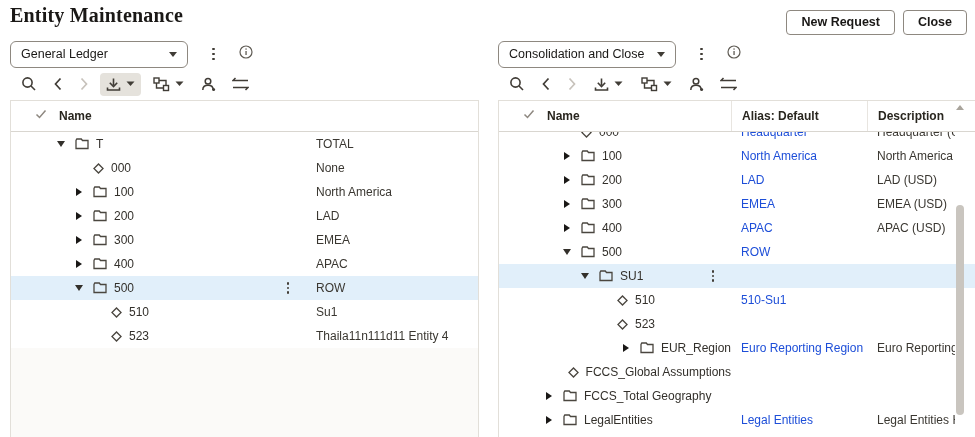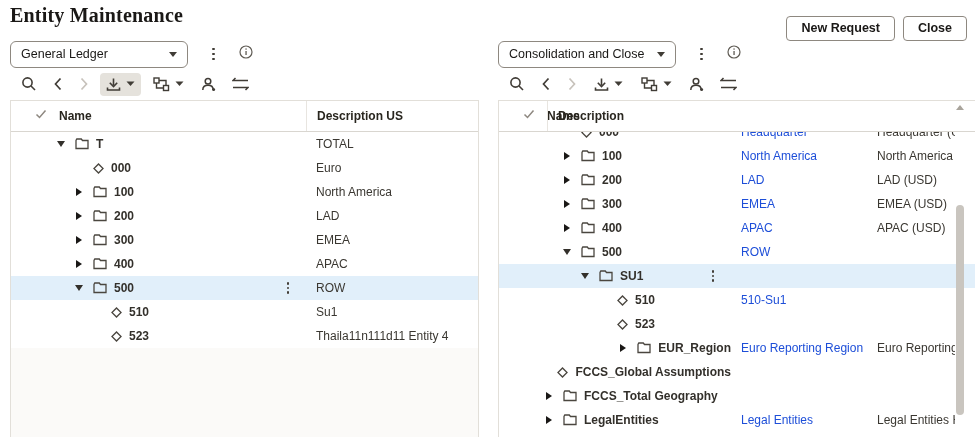--- a/index.html
+++ b/index.html
@@ -7,21 +7,21 @@
   body {
     font-family:"Liberation Sans", sans-serif;
     background:#ffffff; color:#33302B;
     position:relative; overflow:hidden;
   }
   .page-title {
     position:absolute; top:4px; left:10px;
     font-family:"Liberation Serif", serif;
     font-size:20px; font-weight:600; color:#1A1816; letter-spacing:.2px;
   }
-  .top-actions { position:absolute; top:16px; right:8px; display:flex; gap:8px; }
+  .top-actions { position:absolute; top:10px; right:8px; display:flex; gap:8px; }
   .btn {
     font-family:"Liberation Sans", sans-serif;
     font-size:12.5px; font-weight:700; color:#1A1816;
     background:#fff; border:1px solid #8E8880; border-radius:4px;
     padding:4px 14px; height:25px; line-height:15px; cursor:pointer;
   }
   .panel { position:absolute; top:40px; bottom:0; }
   .panel.left  { left:10px;   width:469px; }
   .panel.right { left:498px; width:500px; }
 
@@ -58,21 +58,21 @@
   }
   .th { display:flex; align-items:center; height:100%; }
   .th.flags { width:48px; padding-left:12px; gap:12px; }
   .th.bordered { border-left:1px solid #E8E5E0; padding-left:10px; }
   .excl-bar { width:2px; height:11px; background:#8E8880; border-radius:1px; }
   .tbody { position:relative; overflow:hidden; background:#fff; }
   .panel.left  .tbody { height:216px; }
   .panel.right .tbody { height:311px; }
   .row { height:24px; display:flex; align-items:center; font-size:12px; background:#fff; cursor:pointer; }
   .row.selected { background:#E1EFFA; }
-  .cell-name { display:flex; align-items:center; height:100%; overflow:hidden;font-weight:bold; }
+  .cell-name { display:flex; align-items:center; height:100%; overflow:hidden; }
   .panel.left  .cell-name { width:295px; }
   .panel.right .cell-name { width:232px; }
   .cell-alias { width:136px; padding-left:10px; white-space:nowrap; overflow:hidden; color:#1d4ed8; }
   .cell-desc  { padding-left:10px; white-space:nowrap; overflow:hidden; color:#3A3731; }
   .panel.left  .cell-desc { flex:1; }
   .panel.right .cell-desc { width:88px; }
   .arrow-box { width:12px; display:flex; justify-content:center; flex:none; }
   .tri { width:0; height:0; display:inline-block; }
   .tri.expanded { border-left:4.5px solid transparent; border-right:4.5px solid transparent; border-top:6px solid #33302B; }
   .tri.collapsed { border-top:4.5px solid transparent; border-bottom:4.5px solid transparent; border-left:6px solid #1A1816; }
@@ -191,21 +191,20 @@
     </div>
   <div class="tree-table">
     <div class="thead">
       <div class="th flags">
         <span class="excl-bar"></span>
         <span><svg width="12" height="11" viewBox="0 0 12 11">
               <path d="M1.5 5.5 L4.5 8.5 L10.5 1.5" fill="none" stroke="#8E8880" stroke-width="1.5"></path>
             </svg></span>
         <span>Name</span>
       </div>
-      <div class="th bordered" style="flex:1; margin-left:247px;">Description US</div>
     </div>
     <div class="tbody">
         <div class="row">
           <div class="cell-name" style="padding-left: 44px;">
             <span class="arrow-box">
               <span class="tri expanded"></span>
             </span>
             <span class="node-icon">
               <svg width="14" height="12" viewBox="0 0 14 12">
                 <path d="M1 2.5 L1 10.5 L13 10.5 L13 2.5 L7.5 2.5 L6.3 1 L1.8 1 Z" fill="none" stroke="#4A463F" stroke-width="1.3"></path>
@@ -218,21 +217,21 @@
         <div class="row">
           <div class="cell-name" style="padding-left: 62px;">
             <span class="arrow-box"></span>
             <span class="node-icon">
               <svg width="11" height="11" viewBox="0 0 11 11">
                 <rect x="2.3" y="2.3" width="6.4" height="6.4" fill="none" stroke="#4A463F" stroke-width="1.3" transform="rotate(45 5.5 5.5)"></rect>
               </svg>
             </span>
             <span class="node-label">000</span>
           </div>
-          <div class="cell-desc">Euro</div>
+          <div class="cell-desc">None</div>
         </div>
         <div class="row">
           <div class="cell-name" style="padding-left: 62px;">
             <span class="arrow-box">
               <span class="tri collapsed"></span>
             </span>
             <span class="node-icon">
               <svg width="14" height="12" viewBox="0 0 14 12">
                 <path d="M1 2.5 L1 10.5 L13 10.5 L13 2.5 L7.5 2.5 L6.3 1 L1.8 1 Z" fill="none" stroke="#4A463F" stroke-width="1.3"></path>
               </svg>
@@ -421,20 +420,21 @@
     </div>
   <div class="tree-table">
     <div class="thead">
       <div class="th flags">
         <span class="excl-bar"></span>
         <span><svg width="12" height="11" viewBox="0 0 12 11">
               <path d="M1.5 5.5 L4.5 8.5 L10.5 1.5" fill="none" stroke="#8E8880" stroke-width="1.5"></path>
             </svg></span>
         <span>Name</span>
       </div>
+      <div class="th bordered" style="width:136px; margin-left:184px;">Alias: Default</div>
       <div class="th bordered" style="flex:1;">Description</div>
     </div>
     <div class="tbody">
         <div class="row" style="margin-top: -12px;">
           <div class="cell-name" style="padding-left: 62px;">
             <span class="arrow-box"></span>
             <span class="node-icon">
               <svg width="11" height="11" viewBox="0 0 11 11">
                 <rect x="2.3" y="2.3" width="6.4" height="6.4" fill="none" stroke="#4A463F" stroke-width="1.3" transform="rotate(45 5.5 5.5)"></rect>
               </svg>

